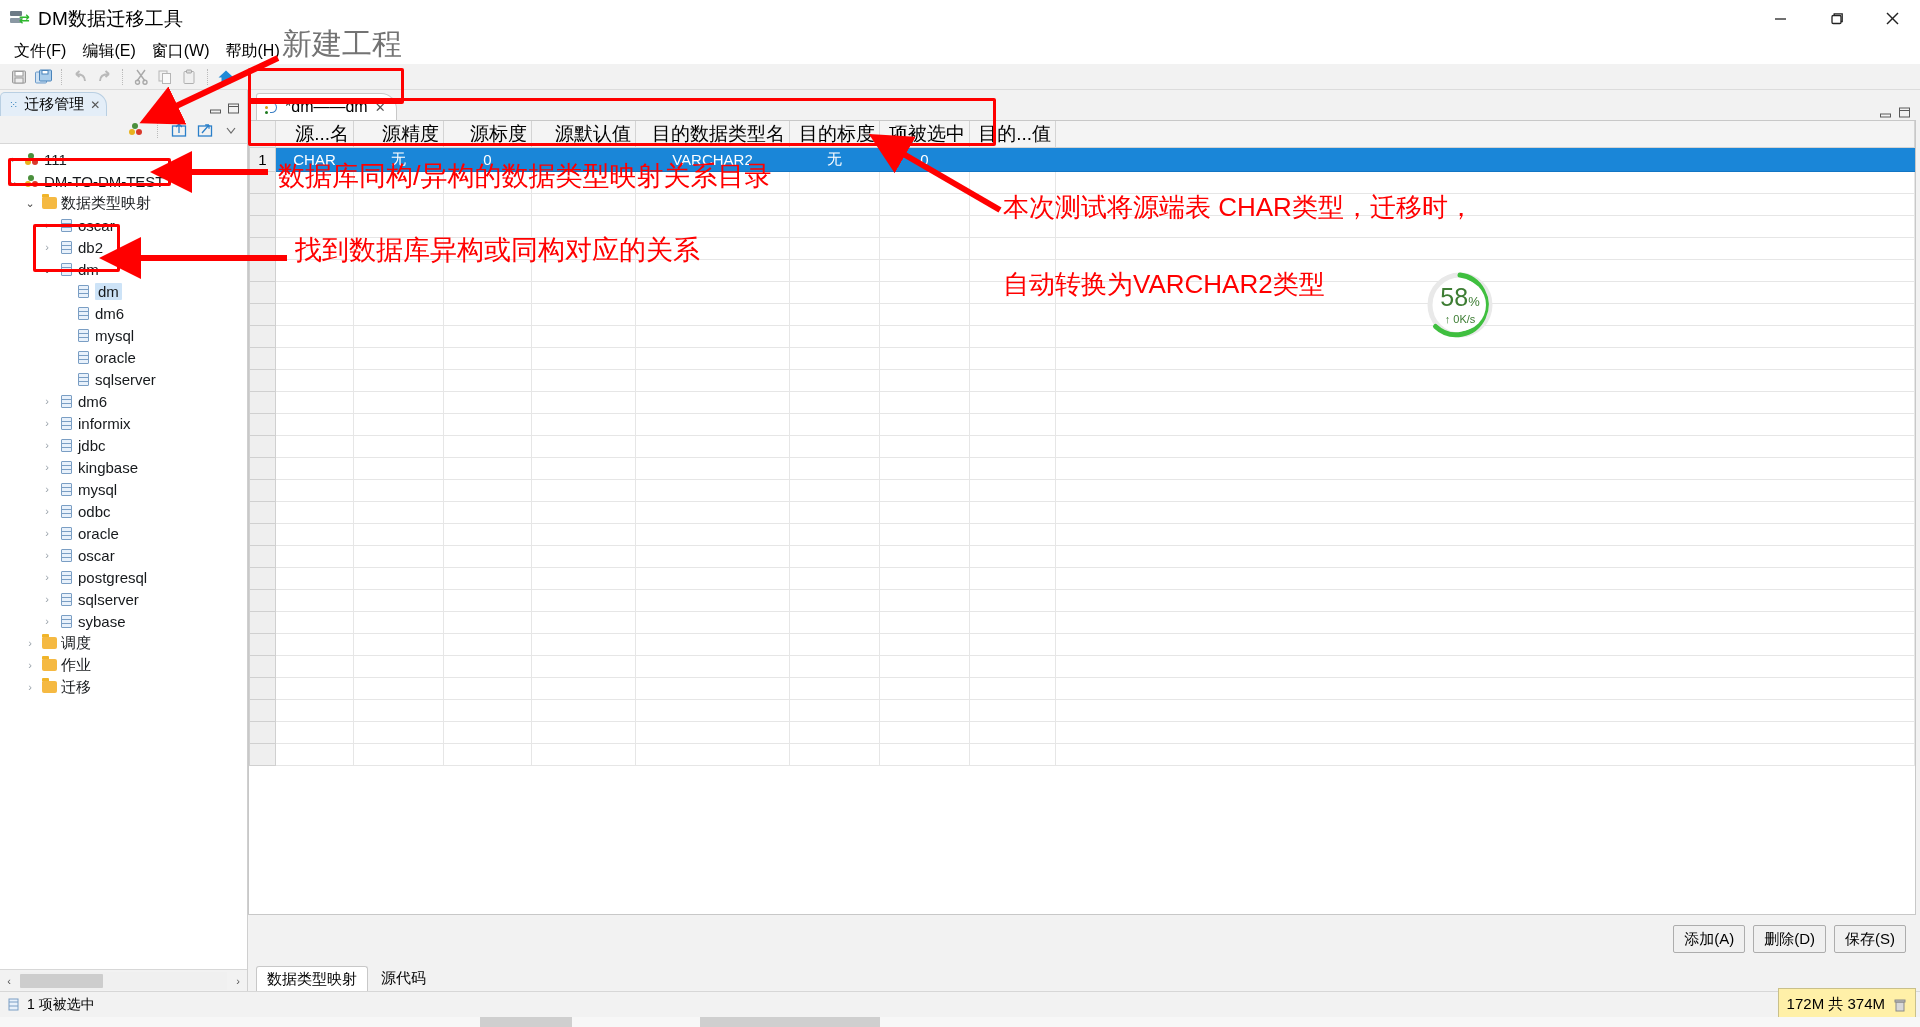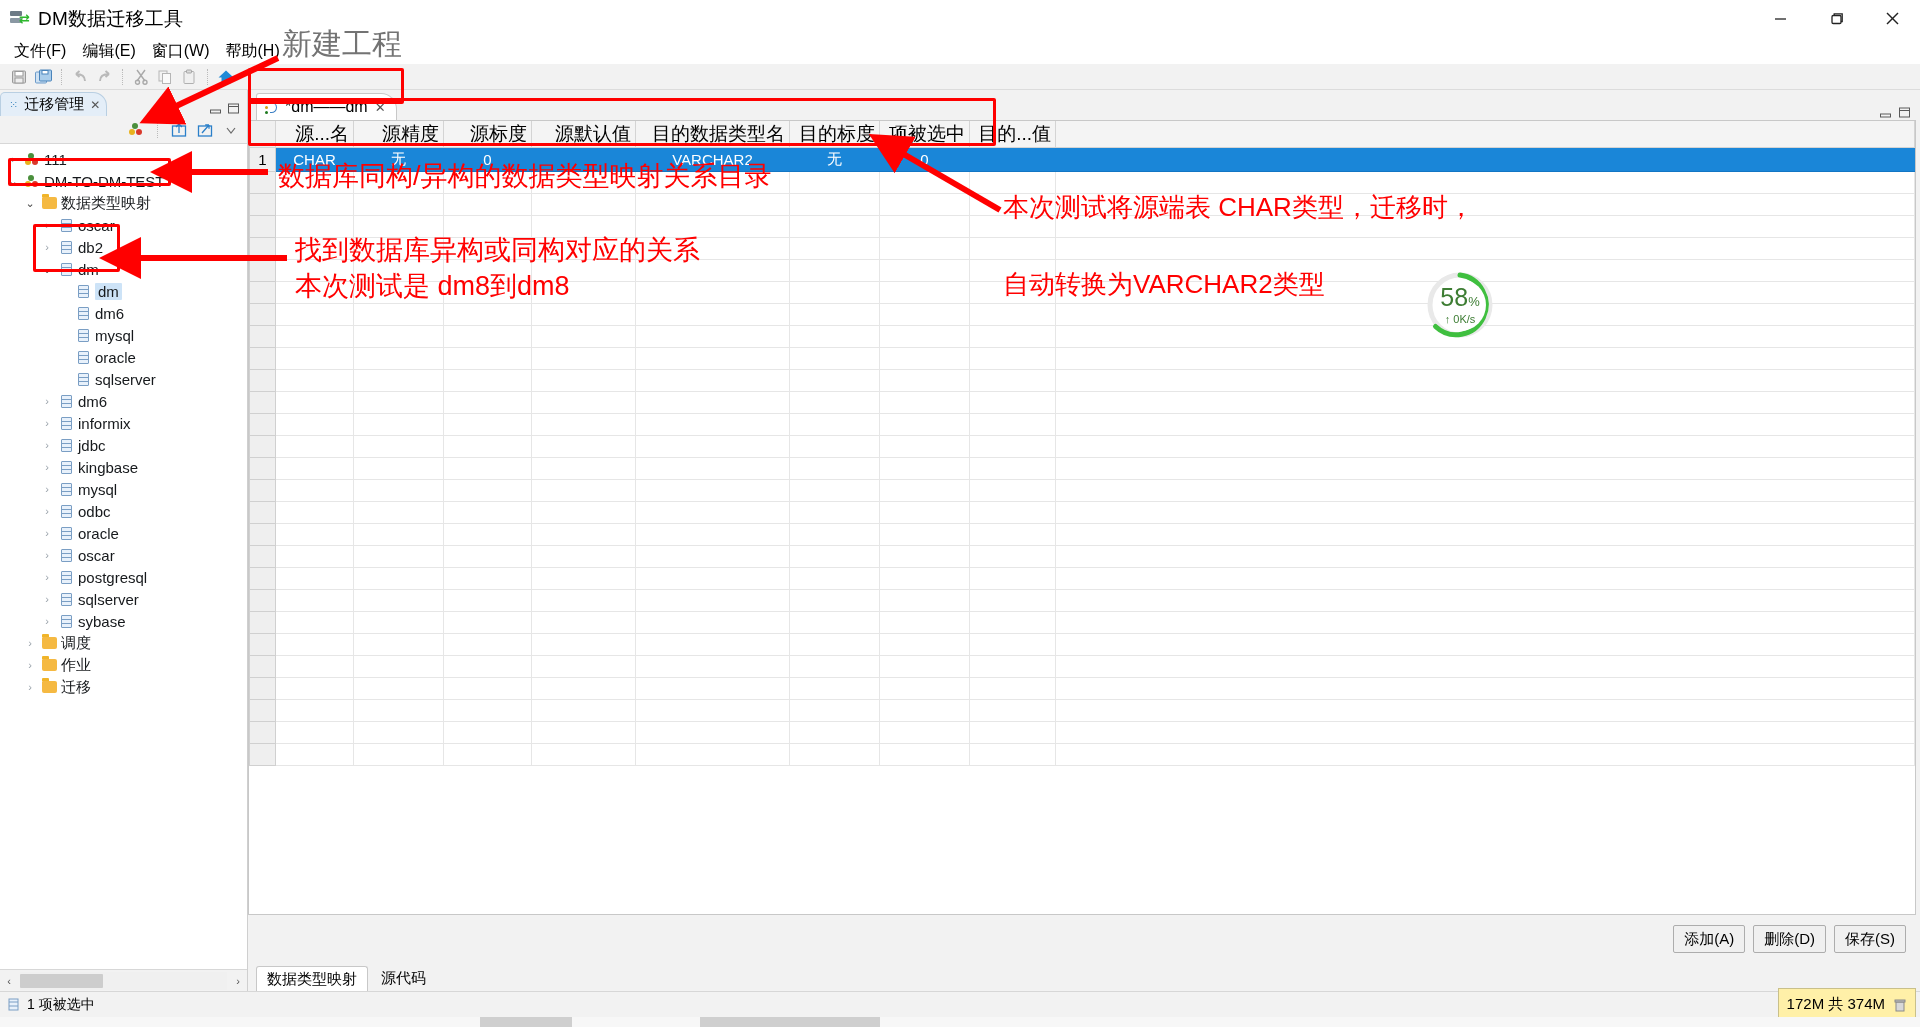--- a/index.html
+++ b/index.html
@@ -1149,18 +1149,17 @@
     </svg>
 
     <div class="anno-box" style="left:248px; top:68px; width:156px; height:36px;"></div>
     <div class="anno-box" style="left:248px; top:98px; width:748px; height:48px;"></div>
     <div class="anno-box" style="left:8px; top:158px; width:163px; height:28px;"></div>
     <div class="anno-box" style="left:33px; top:224px; width:87px; height:48px;"></div>
 
     <div class="anno-text" id="anno0" style="left: 282px; top: 24px; font-size: 30px; color: #737373;">新建工程</div>
     <div class="anno-text" id="anno2" style="left: 295px; top: 232px; font-size: 27px; color: rgb(255, 0, 0);">找到数据库异构或同构对应的关系</div>
     <div class="anno-text" id="anno1" style="left: 278px; top: 158px; font-size: 27px; color: rgb(255, 0, 0);">数据库同构/异构的数据类型映射关系目录</div>
-    <div class="anno-text" id="anno3" style="left: 295px; top: 268px; font-size: 27px; color: rgb(255, 0, 0);">本次测试是 dm8到dm8</div>
     <div class="anno-text" id="anno4" style="left: 1003px; top: 190px; font-size: 26px; color: rgb(255, 0, 0);">本次测试将源端表 CHAR类型，迁移时，</div>
     <div class="anno-text" id="anno5" style="left: 1003px; top: 227px; font-size: 26px; color: rgb(255, 0, 0); margin-top: 40px;">自动转换为VARCHAR2类型</div>
   </div>
 
 </div>
 
 </body></html>

